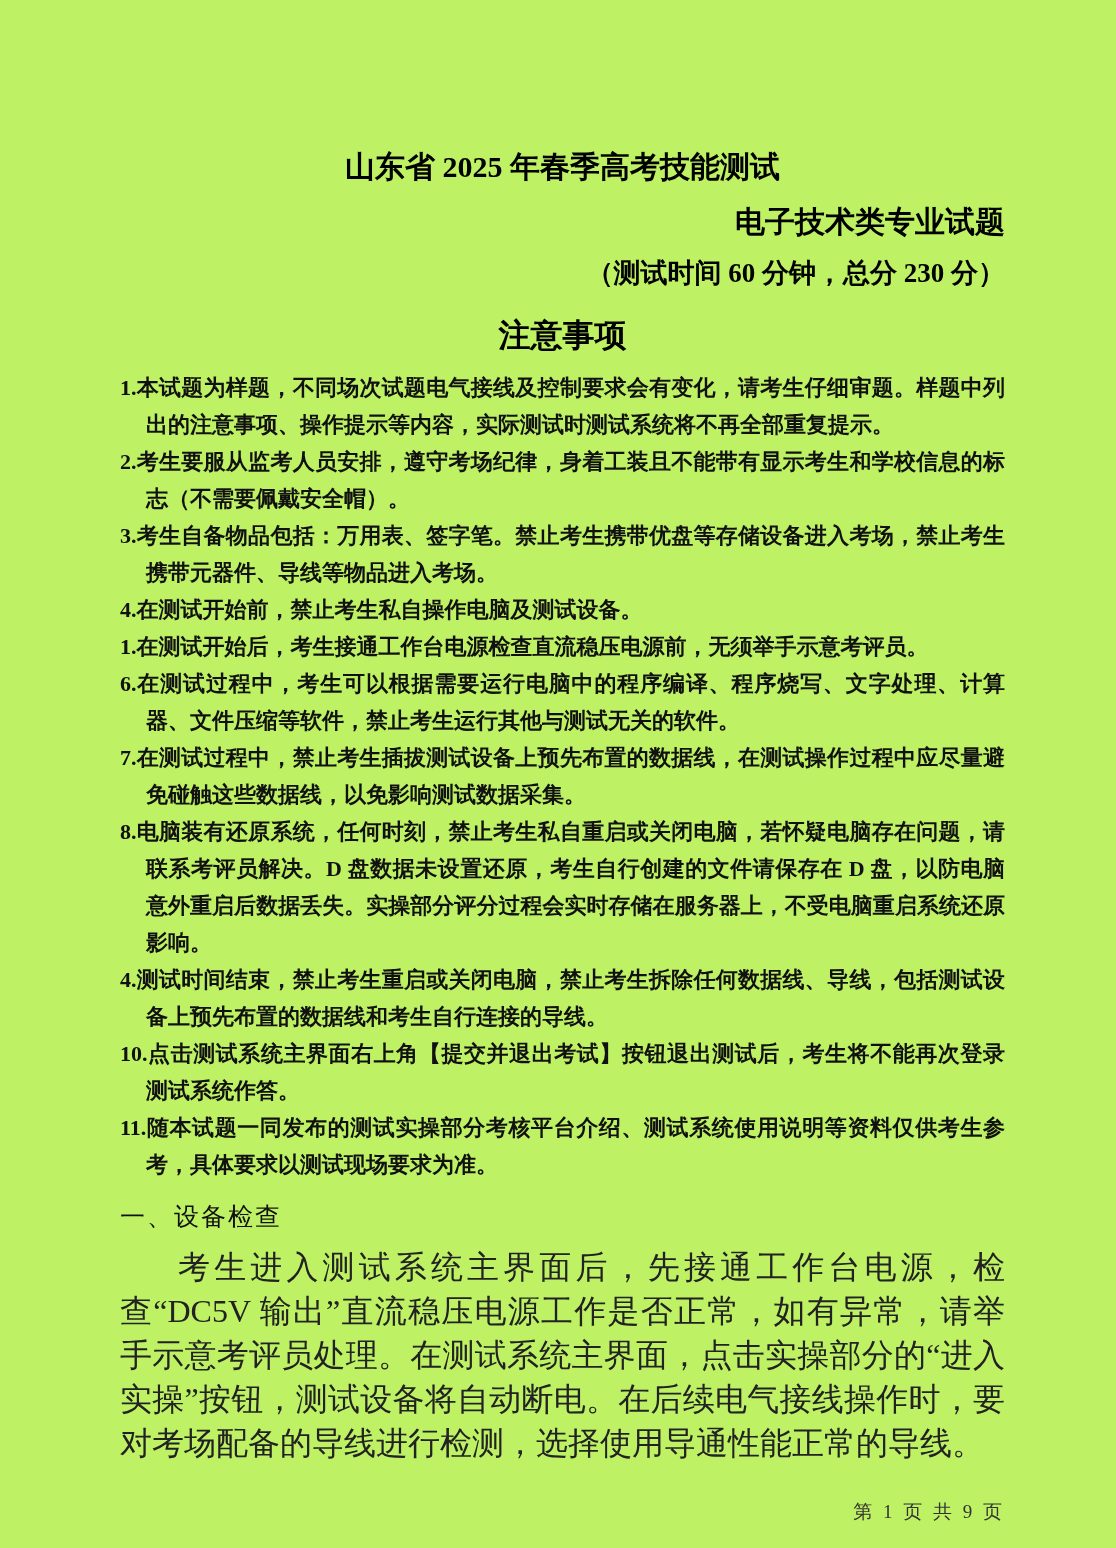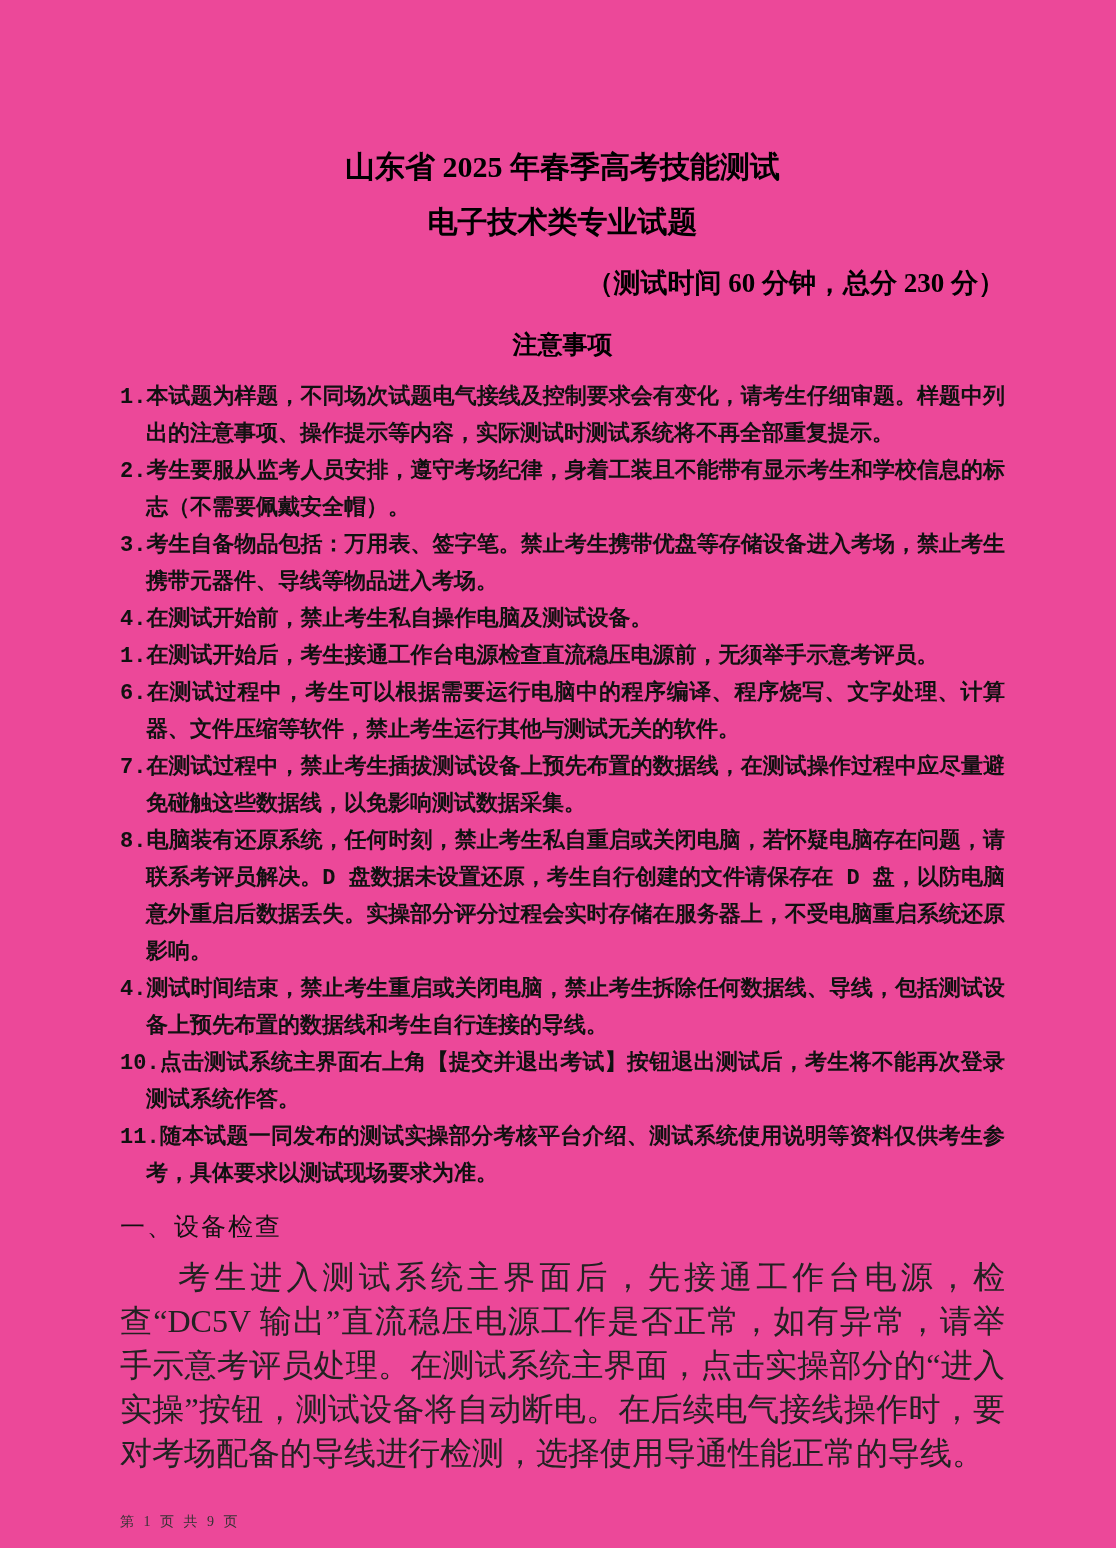--- a/index.html
+++ b/index.html
@@ -5,58 +5,58 @@
   html, body {
     margin: 0;
     padding: 0;
     background: #ffffff;
   }
   .page {
     position: relative;
     width: 1116px;
     height: 1548px;
     box-sizing: border-box;
-    background: #ec4899;
+    background: #bef264;
     padding: 151px 111px 0 120px;
     color: #111111;
     font-family: "Liberation Serif", "DejaVu Serif", serif;
     overflow: hidden;
   }
   .title {
     font-size: 30px;
     line-height: 32px;
     font-weight: bold;
     text-align: center;
     color: #000000;
     margin: 0 0 23px 0;
   }
   .title.second {
-    margin-bottom: 31px;
+    margin-bottom: 21px;
+    text-align: right;
   }
   .subtitle {
     font-size: 27px;
     line-height: 29px;
     font-weight: bold;
     text-align: right;
     color: #000000;
     margin: 0 0 34px 0;
   }
   .notes-heading {
-    font-size: 25px;
+    font-size: 32px;
     line-height: 26px;
     font-weight: bold;
     text-align: center;
     color: #000000;
     margin: 0 0 21px 0;
   }
   ol.notes {
     list-style: none;
     margin: 0;
     padding: 0;
-    font-family: Liberation Mono, monospace;
   }
   ol.notes li {
     font-size: 22px;
     line-height: 37px;
     font-weight: bold;
     text-align: justify;
     text-justify: inter-character;
     padding-left: 26px;
     text-indent: -26px;
     color: #111111;
@@ -75,23 +75,23 @@
     font-size: 32px;
     line-height: 44px;
     font-weight: normal;
     text-align: justify;
     text-justify: inter-character;
     text-indent: 58px;
     color: #222222;
   }
   .page-footer {
     margin-top: 37px;
-    font-size: 14px;
+    font-size: 19px;
     line-height: 20px;
-    text-align: left;
+    text-align: right;
     color: #333333;
     letter-spacing: 3px;
   }
 </style>
 </head>
 <body>
 
 <div class="page">
 
   <div class="title">山东省 2025 年春季高考技能测试</div>

